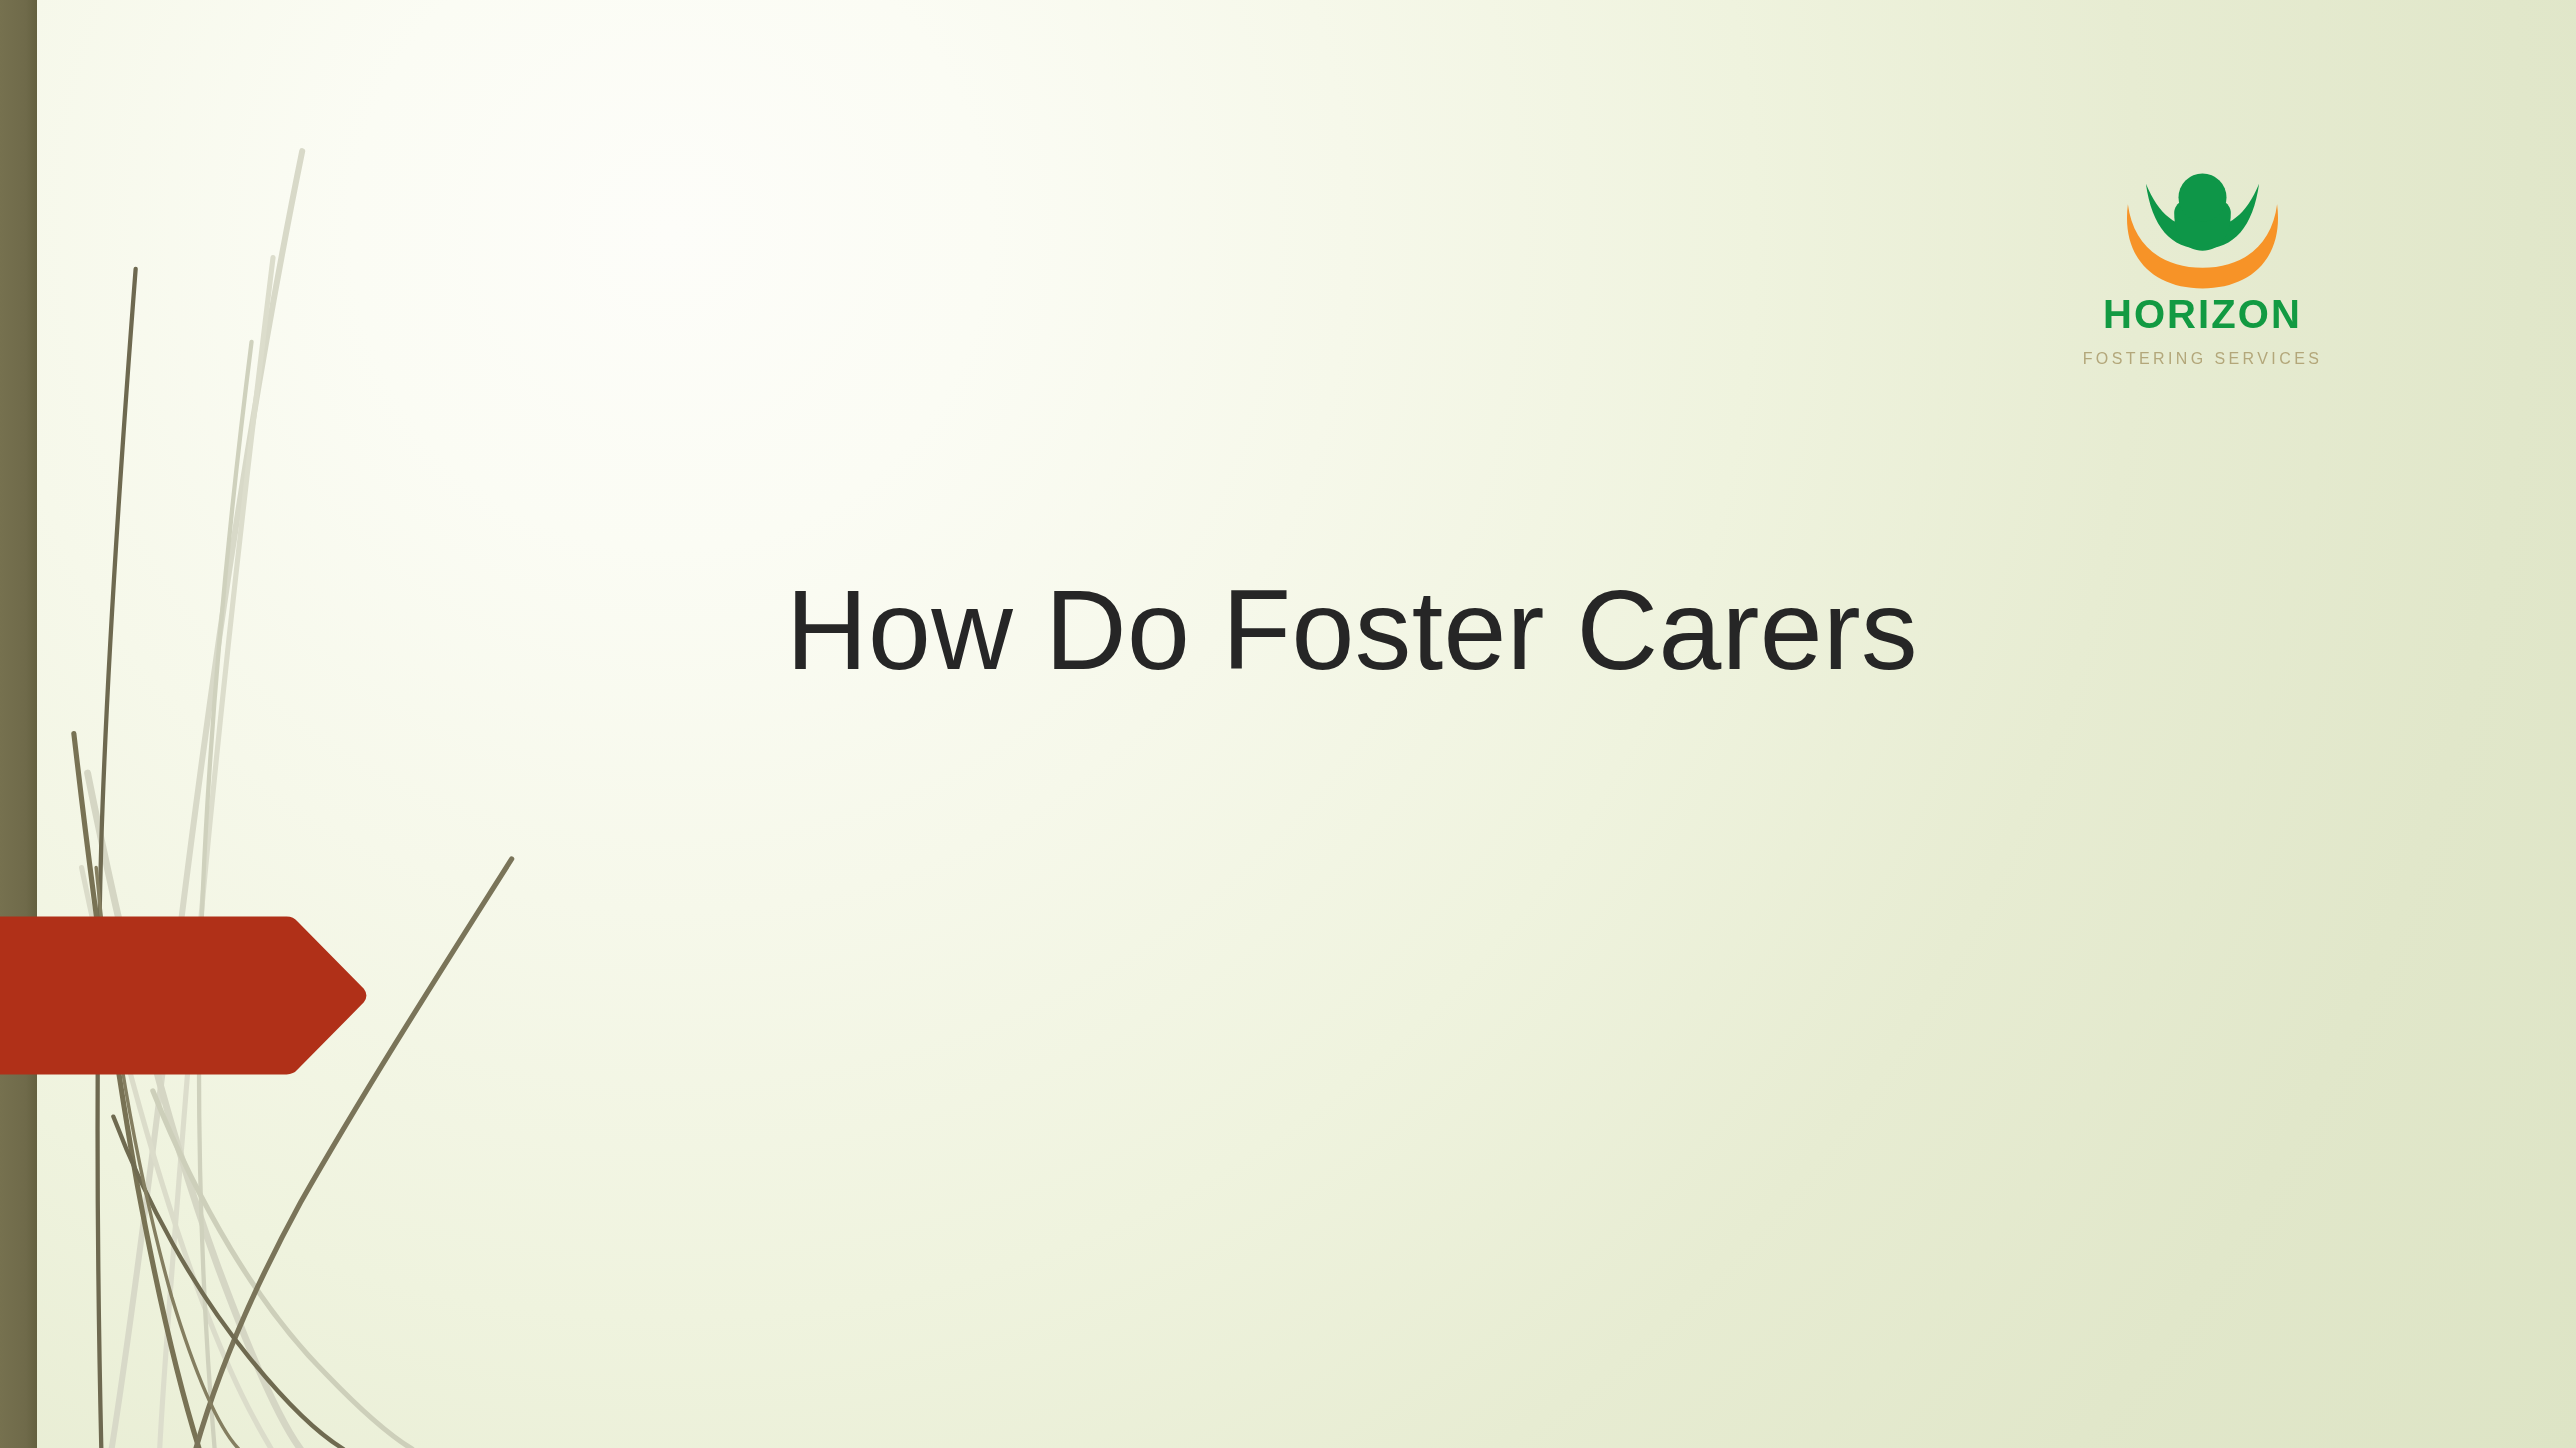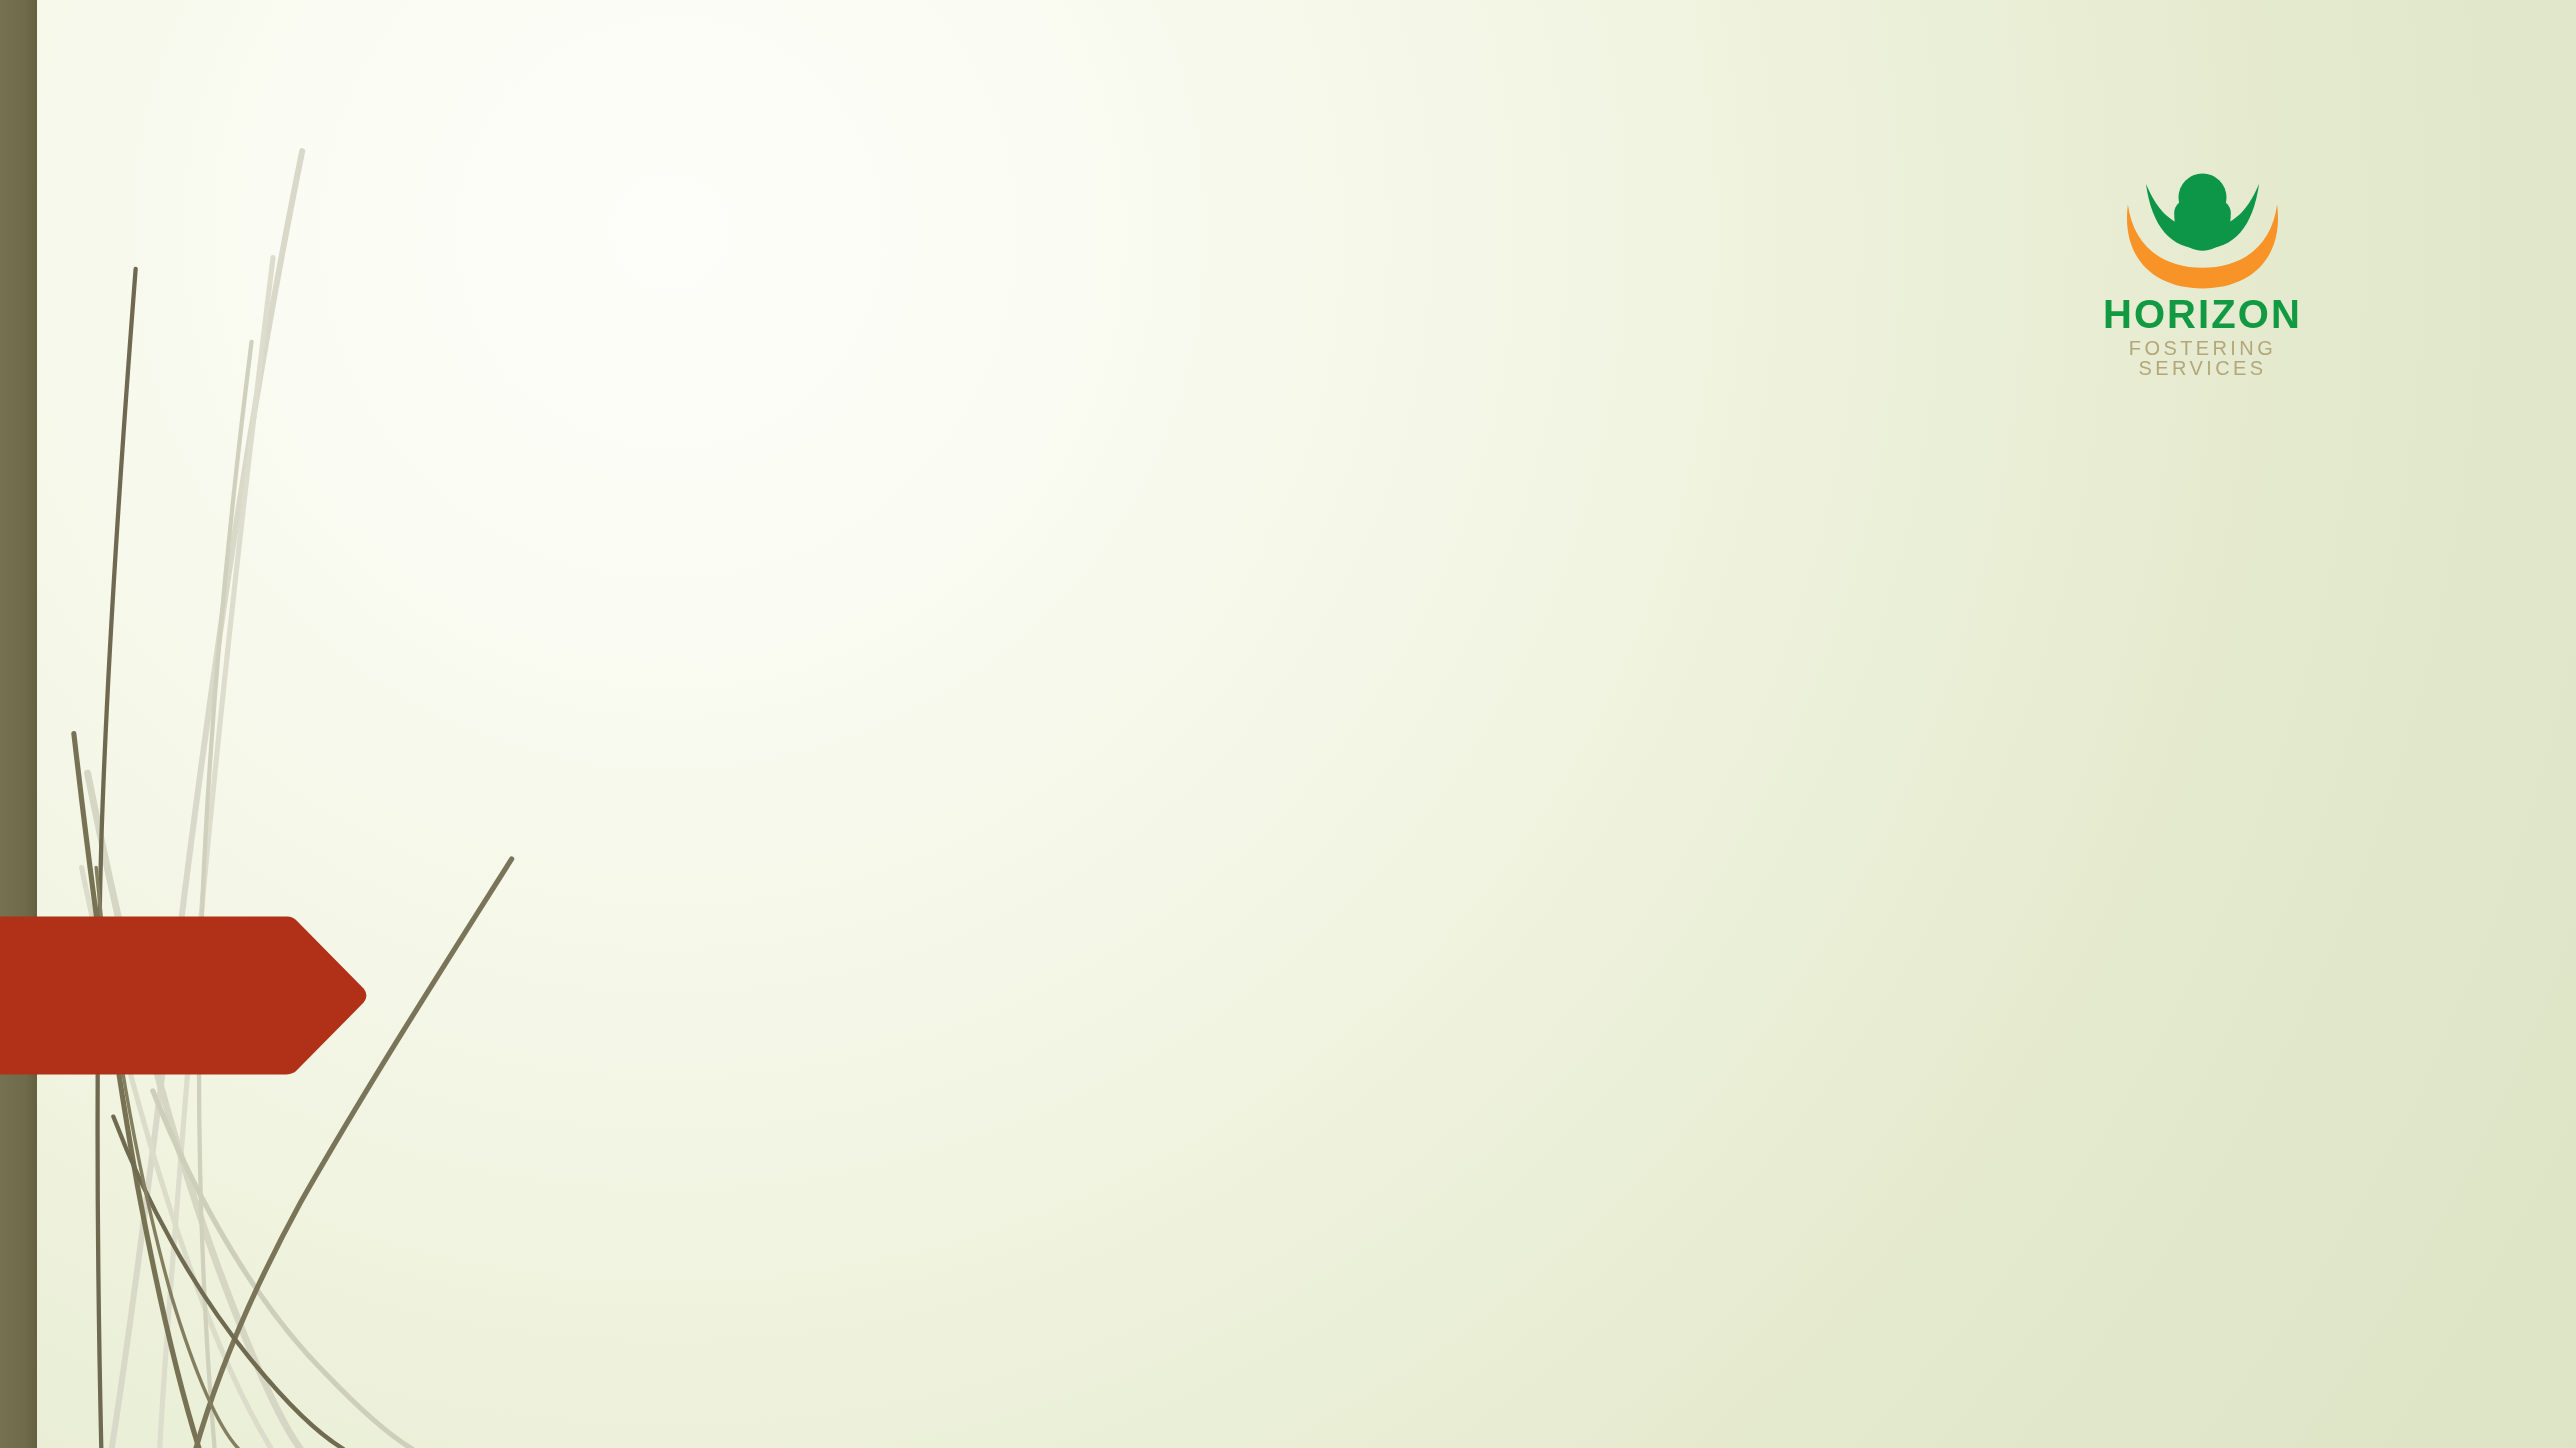--- a/index.html
+++ b/index.html
@@ -98,23 +98,23 @@
     display: block;
     margin-top: 1.7px;
     color: #129a42;
     font-size: 40px;
     font-weight: 700;
     letter-spacing: 2.1px;
     line-height: 1;
   }
   .logo-sub {
     display: block;
-    margin-top: 4px;
+    margin-top: 17px;
     color: #b3a77a;
-    font-size: 20px;
+    font-size: 16px;
     font-weight: 400;
     letter-spacing: 3.4px;
     line-height: 1;
   }
 </style>
 </head>
 <body>
 
 <div id="slide">
 
@@ -139,20 +139,21 @@
       <path d="M 132 1300 C 170 1400 225 1500 290 1580 C 340 1642 375 1672 400 1687" stroke="#6f6a50" stroke-width="5"></path>
       <path d="M 112 1010 C 128 1180 158 1360 200 1510 C 236 1628 262 1670 278 1687" stroke="#847e60" stroke-width="4"></path>
     </g>
   </svg>
 
   <svg class="chevron" viewBox="0 0 430 192" xmlns="http://www.w3.org/2000/svg">
     <path d="M -6 4 L 334 4 Q 342 4 347 10 L 424 88 Q 430 96 424 104 L 347 182 Q 342 188 334 188 L -6 188 Z" fill="#b03018"></path>
   </svg>
 
   <div class="title-block">
+    <span class="title-line l1">How Do Foster Carers</span>
   </div>
 
   <div class="logo">
     <svg class="logo-mark" viewBox="0 0 330 150" xmlns="http://www.w3.org/2000/svg">
 
       <path d="M 78 48 C 70 110 108 146 165 146 C 222 146 260 110 252 48
                C 246 96 212 122 165 122 C 118 122 84 96 78 48 Z" fill="#f79327"></path>
 
       <path d="M 99 24 C 106 74 128 100 165 100 C 202 100 224 74 231 24
                C 216 60 196 76 165 76 C 134 76 114 60 99 24 Z" fill="#0e9648"></path>

